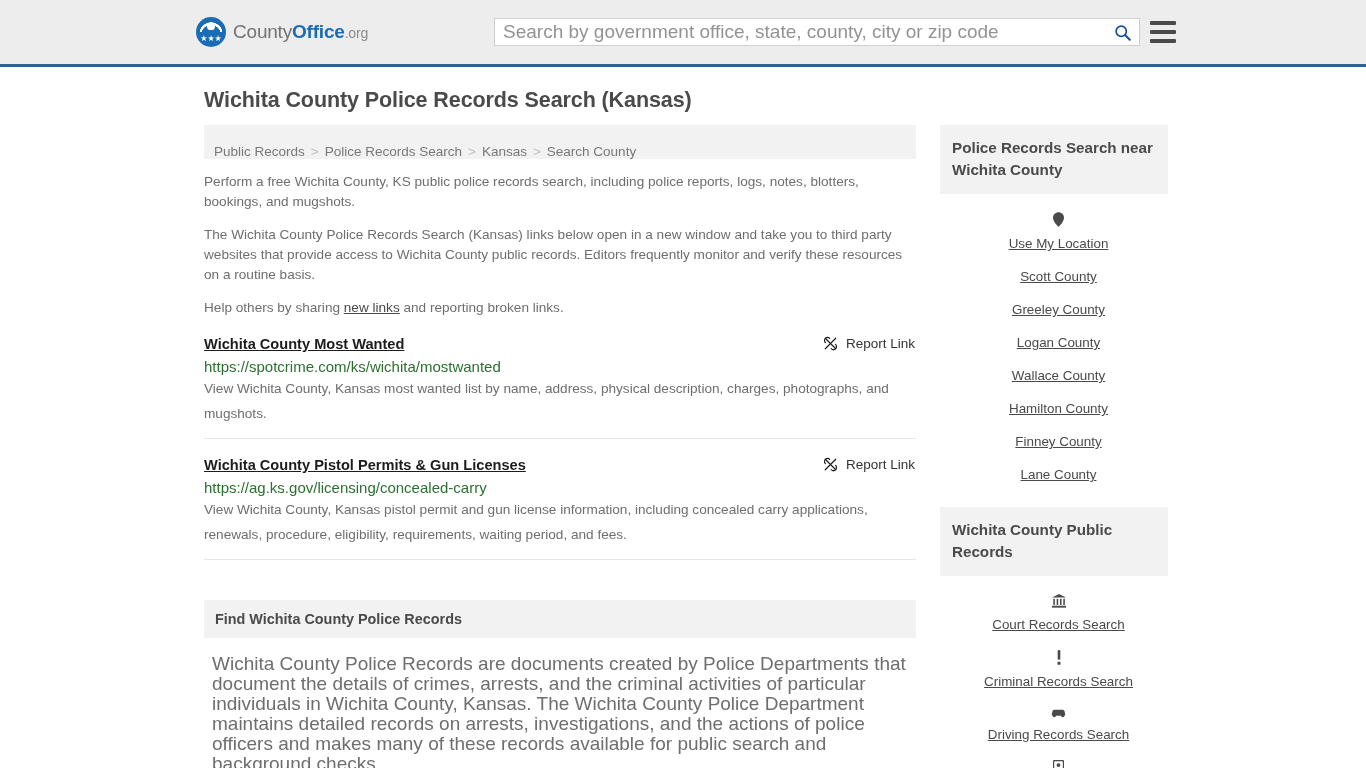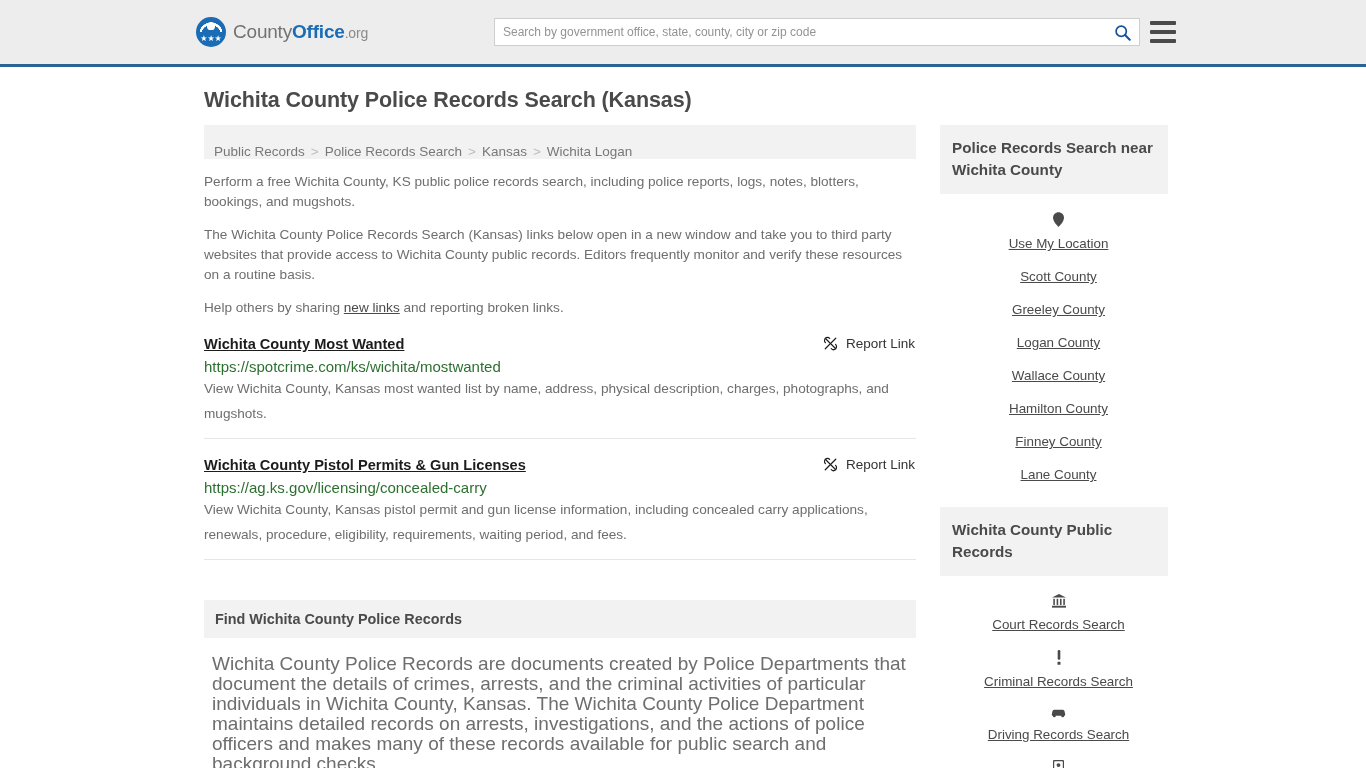--- a/index.html
+++ b/index.html
@@ -77,21 +77,21 @@
     border: 1px solid #cfcfcf;
     display: flex;
     align-items: center;
   }
   .search-input {
     flex: 1;
     border: 0;
     outline: 0;
     height: 100%;
     padding: 0 8px;
-    font-size: 12px;
+    font-size: 19px;
     color: #444;
     font-family: "Liberation Sans", sans-serif;
     background: transparent;
   }
   .search-input::placeholder { color: #939393; }
   .search-btn {
     width: 34px; height: 100%;
     border: 0; background: transparent;
     cursor: pointer;
     display: flex; align-items: center; justify-content: center;
@@ -310,21 +310,21 @@
 
     <div class="col-main">
 
       <nav class="breadcrumb">
         <a href="#">Public Records</a>
         <span class="sep">&gt;</span>
         <a href="#">Police Records Search</a>
         <span class="sep">&gt;</span>
         <a href="#">Kansas</a>
         <span class="sep">&gt;</span>
-        <a href="#">Wichita Logan</a>
+        <a href="#">Search County</a>
       </nav>
 
       <p class="body-text">Perform a free Wichita County, KS public police records search, including police reports, logs, notes, blotters, bookings, and mugshots.</p>
       <p class="body-text">The Wichita County Police Records Search (Kansas) links below open in a new window and take you to third party websites that provide access to Wichita County public records. Editors frequently monitor and verify these resources on a routine basis.</p>
       <p class="body-text"><span>Help others by sharing </span><a href="#">new links</a><span> and reporting broken links.</span></p>
 
       <div class="result">
         <div class="result-head">
           <a class="result-title" href="#">Wichita County Most Wanted</a>
           <span class="report-link">

